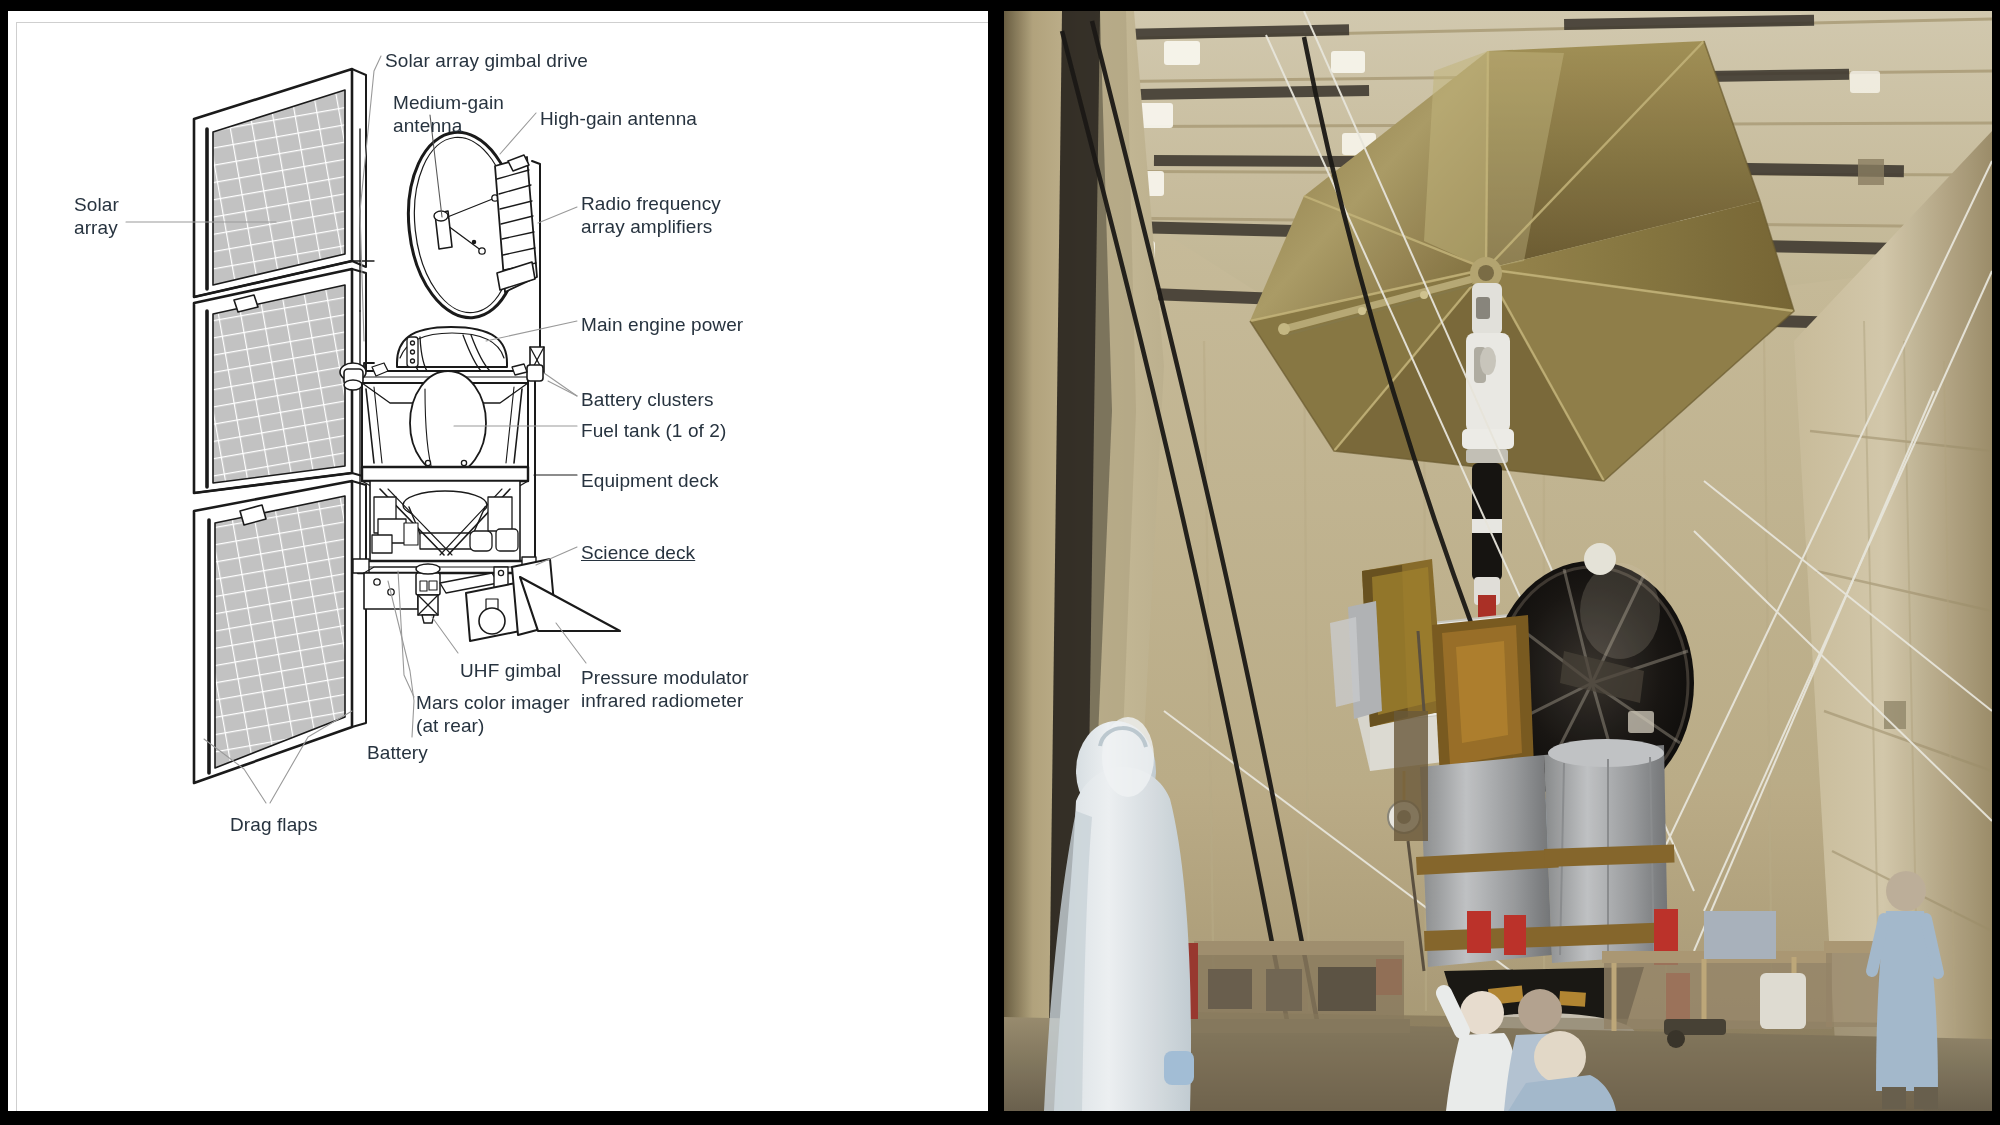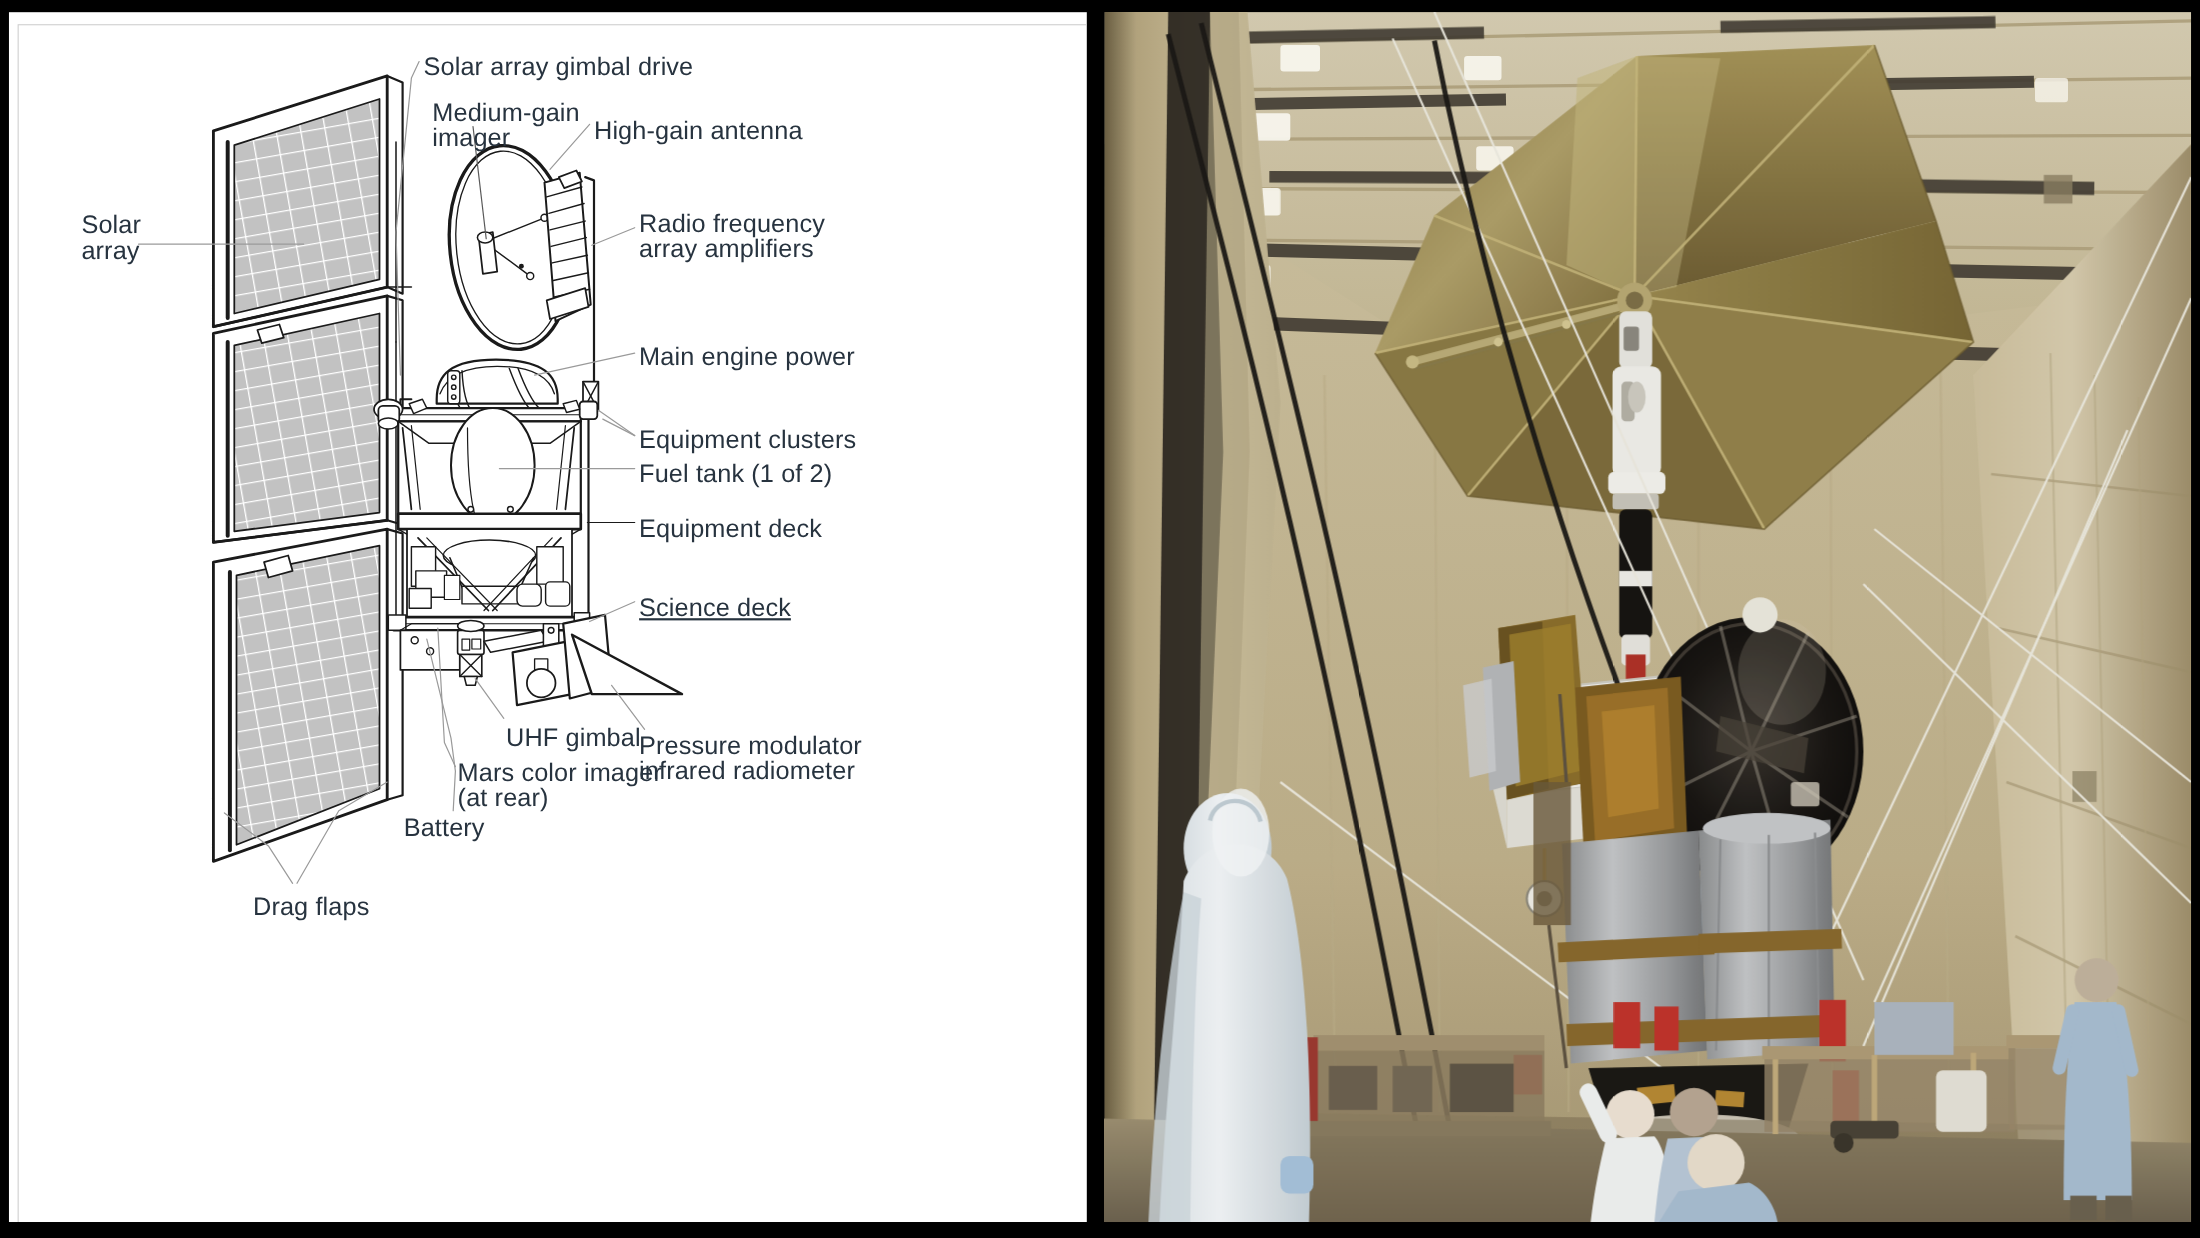--- a/index.html
+++ b/index.html
@@ -4,21 +4,21 @@
 <title>Mars Reconnaissance Orbiter — Diagram and Clean Room Photo</title>
 <style>
   html,body{margin:0;padding:0;background:#000;}
   body{width:2000px;height:1125px;overflow:hidden;font-family:"Liberation Sans",sans-serif;}
   #figure{position:relative;width:2000px;height:1125px;background:#000;}
 
   
   #diagram-panel{position:absolute;left:8px;top:11px;width:980px;height:1100px;background:#fff;overflow:hidden;}
   #diagram-svg{position:absolute;left:0;top:0;}
 
-  .lbl{position:absolute;color:#27333f;font-size:23px;line-height:23px;letter-spacing:.1px;white-space:pre;font-family:"Liberation Sans",sans-serif;}
+  .lbl{position:absolute;color:#27333f;font-size:19px;line-height:23px;letter-spacing:.1px;white-space:pre;font-family:"Liberation Sans",sans-serif;}
 
   
   #photo-panel{position:absolute;left:1004px;top:11px;width:988px;height:1100px;overflow:hidden;background:#c9bc99;}
   #photo-svg{position:absolute;left:0;top:0;}
 
   
   .frame-top{position:absolute;left:0;top:0;width:2000px;height:11px;background:#000;}
   .frame-bottom{position:absolute;left:0;top:1111px;width:2000px;height:14px;background:#000;}
   .frame-left{position:absolute;left:0;top:0;width:8px;height:1125px;background:#000;}
   .frame-right{position:absolute;left:1992px;top:0;width:8px;height:1125px;background:#000;}
@@ -247,28 +247,28 @@
 
           <path d="M258,792 L236,758 L196,728"></path>
           <path d="M262,792 L300,726 L344,700"></path>
         </g>
 
       </g>
     </svg>
 
     <div class="lbl" style="left:377px;top:38px;">Solar array gimbal drive</div>
     <div class="lbl" style="left:385px;top:80px;">Medium-gain
-imager</div>
+antenna</div>
     <div class="lbl" style="left:532px;top:96px;">High-gain antenna</div>
     <div class="lbl" style="left:573px;top:181px;">Radio frequency
 array amplifiers</div>
     <div class="lbl" style="left:66px;top:182px;">Solar
 array</div>
     <div class="lbl" style="left:573px;top:302px;">Main engine power</div>
-    <div class="lbl" style="left:573px;top:377px;">Equipment clusters</div>
+    <div class="lbl" style="left:573px;top:377px;">Battery clusters</div>
     <div class="lbl" style="left:573px;top:408px;">Fuel tank (1 of 2)</div>
     <div class="lbl" style="left:573px;top:458px;">Equipment deck</div>
     <div class="lbl" style="left:573px;top:530px;text-decoration:underline;">Science deck</div>
     <div class="lbl" style="left:452px;top:648px;">UHF gimbal</div>
     <div class="lbl" style="left:573px;top:655px;">Pressure modulator
 infrared radiometer</div>
     <div class="lbl" style="left:408px;top:680px;">Mars color imager
 (at rear)</div>
     <div class="lbl" style="left:359px;top:730px;">Battery</div>
     <div class="lbl" style="left:222px;top:802px;">Drag flaps</div>

